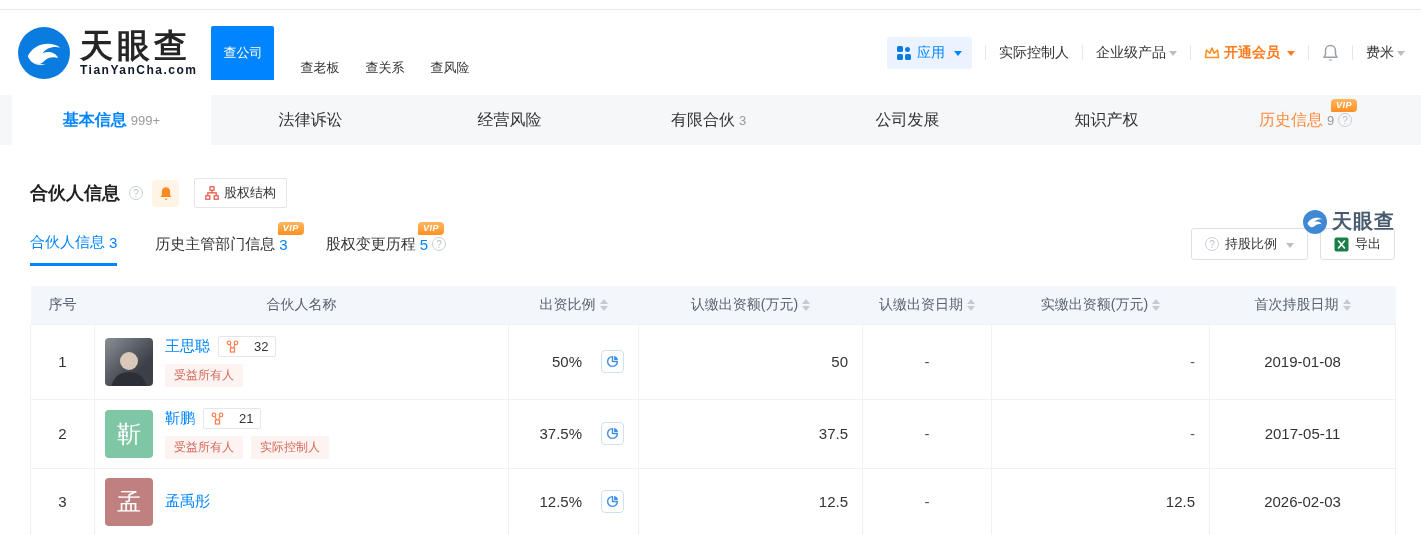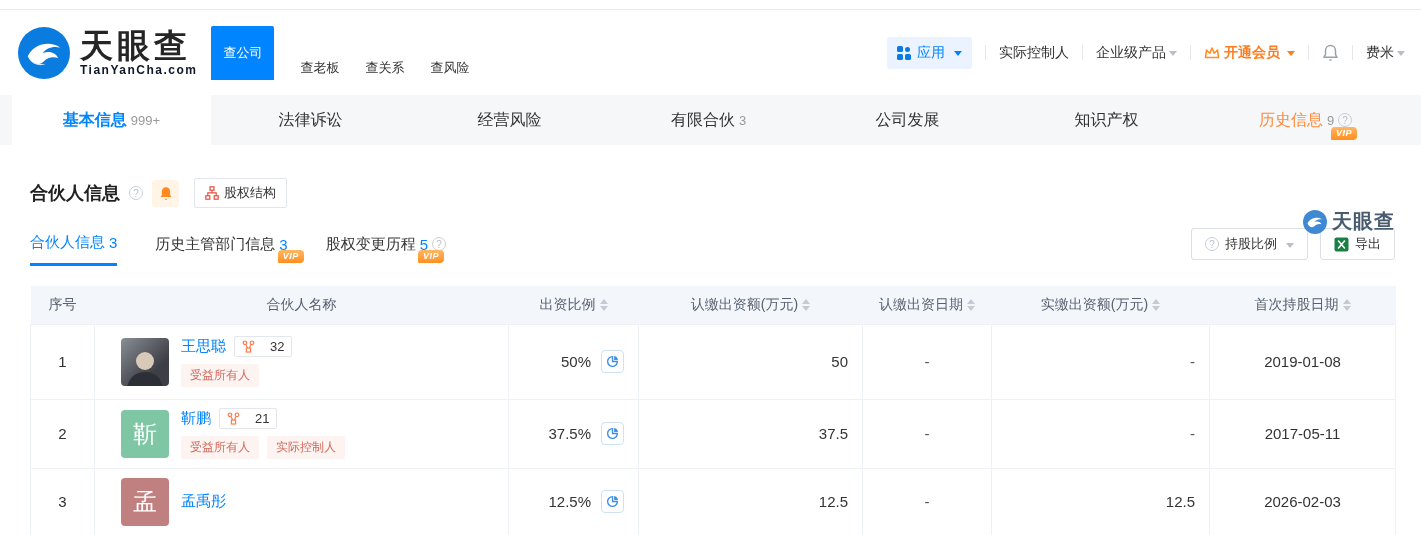--- a/index.html
+++ b/index.html
@@ -37,21 +37,21 @@
   .vip-entry { color:#ff7d20; font-weight:bold; display:flex; align-items:center; gap:4px; cursor:pointer; font-size:14px; }
   .vip-entry .caret { color:#ff7d20; }
   .bell-top { cursor:pointer; display:flex; }
 
   
   .mtabs { height:50px; background:#f6f7f8; display:flex; padding-left:12px; }
   .mtab { width:199px; display:flex; align-items:center; justify-content:center; font-size:16px; color:#333; cursor:pointer; gap:4px; position:relative; }
   .mtab.active { background:#fff; color:#0084ff; font-weight:bold; }
   .mtab .cnt { font-size:13px; color:#999; font-weight:normal; }
   .mtab.history { color:#ff8a3c; }
-  .vipbadge { position:absolute; background:linear-gradient(180deg,#ffb763,#ff8f1f); color:#fff; font-size:9px; font-weight:bold; font-style:italic; padding:1px 5px 2px; border-radius:4px 4px 4px 1px; letter-spacing:.5px;margin-top:28px; }
+  .vipbadge { position:absolute; background:linear-gradient(180deg,#ffb763,#ff8f1f); color:#fff; font-size:9px; font-weight:bold; font-style:italic; padding:1px 5px 2px; border-radius:4px 4px 4px 1px; letter-spacing:.5px; }
   .mtab .vipbadge { top:4px; right:48px; }
   .qicon { display:inline-block; width:14px; height:14px; border:1px solid #c9ced8; border-radius:50%; color:#b9c0cb; font-size:10px; line-height:13px; text-align:center; cursor:pointer; flex:0 0 auto; }
   .qicon::after { content:"?"; }
 
   
   .section { padding:0 26px 0 30px; position:relative; }
   .sec-head { margin-top:33px; display:flex; align-items:center; gap:9px; }
   .sec-title { font-size:18px; font-weight:bold; color:#222; }
   .bell-chip { width:27px; height:27px; background:#fff4e5; border-radius:4px; display:flex; align-items:center; justify-content:center; cursor:pointer; }
   .equity-btn { display:flex; align-items:center; gap:5px; border:1px solid #e2e5ea; border-radius:2px; padding:5px 10px; font-size:13px; color:#333; cursor:pointer; background:#fff; margin-left:6px; }
@@ -69,37 +69,37 @@
   .act-btn .caret { color:#b9bec7; }
 
   
   table { width:1365px; margin-top:20px; border-collapse:collapse; table-layout:fixed; }
   thead th { height:38px; background:#f3f6fa; font-weight:normal; font-size:14px; color:#57606f; text-align:center; }
   thead th:first-child { border-radius:0; }
   tbody td { border:1px solid #eef1f6; font-size:15px; color:#333; padding:0 14px; background:#fff; }
   tbody tr:nth-child(1) td { height:75px; }
   tbody tr:nth-child(2) td { height:69px; }
   tbody tr:nth-child(3) td { height:67px; }
-  td.c { text-align:center; } td.r { text-align:right; } td.l { text-align:right; padding-left:26px; }
+  td.c { text-align:center; } td.r { text-align:right; } td.l { text-align:right; padding-left:10px; }
   .sort { display:inline-flex; flex-direction:column; gap:2px; margin-left:4px; vertical-align:middle; cursor:pointer; }
   .sort i { width:0; height:0; border-left:4px solid transparent; border-right:4px solid transparent; display:block; }
   .sort .up { border-bottom:5px solid #c5cbd4; }
   .sort .dn { border-top:5px solid #c5cbd4; }
 
   .namecell { display:flex; align-items:center; gap:12px; }
   .avatar { width:48px; height:48px; border-radius:4px; flex:0 0 auto; display:flex; align-items:center; justify-content:center; color:#fff; font-size:24px; cursor:pointer; overflow:hidden; }
   .avatar.photo { background:linear-gradient(135deg,#8a8f96 0%,#3c3f45 70%); position:relative; }
   .avatar.photo svg { position:absolute; bottom:-2px; }
   .name-body { display:flex; flex-direction:column; gap:7px; }
   .nline { display:flex; align-items:center; gap:8px; }
   .plink { color:#0084ff; font-size:15px; text-decoration:none; cursor:pointer; }
   .graph-badge { display:flex; align-items:center; gap:15px; border:1px solid #e3e6eb; border-radius:2px; padding:2px 7px; font-size:13px; color:#333; cursor:pointer; }
   .tags { display:flex; gap:8px; }
   .tag { background:#fdf3f0; color:#d4695c; font-size:12px; padding:3px 9px; border-radius:2px; }
-  .ratio-wrap { display:inline-flex; align-items:center; gap:10px; }
+  .ratio-wrap { display:inline-flex; align-items:center; gap:19px; }
   .pie-btn { width:23px; height:23px; border:1px solid #cfe0f2; border-radius:4px; background:#fff; display:inline-flex; align-items:center; justify-content:center; cursor:pointer; }
   .dash { color:#555; }
 </style>
 </head>
 <body>
 
 <div class="topline"></div>
 
 <div class="header">
   <div class="logo">

